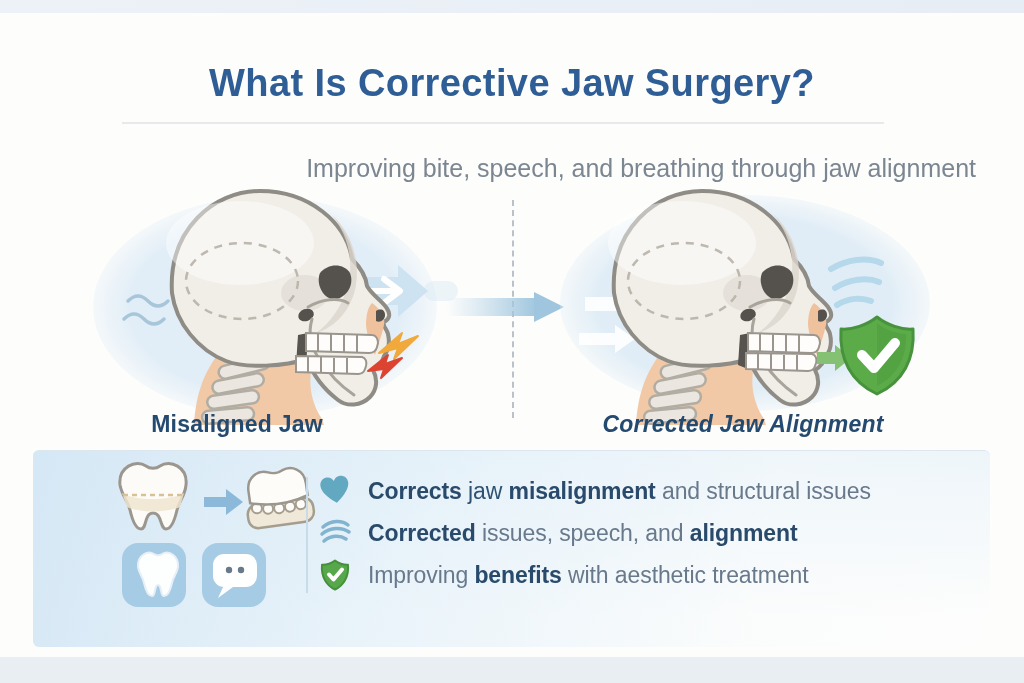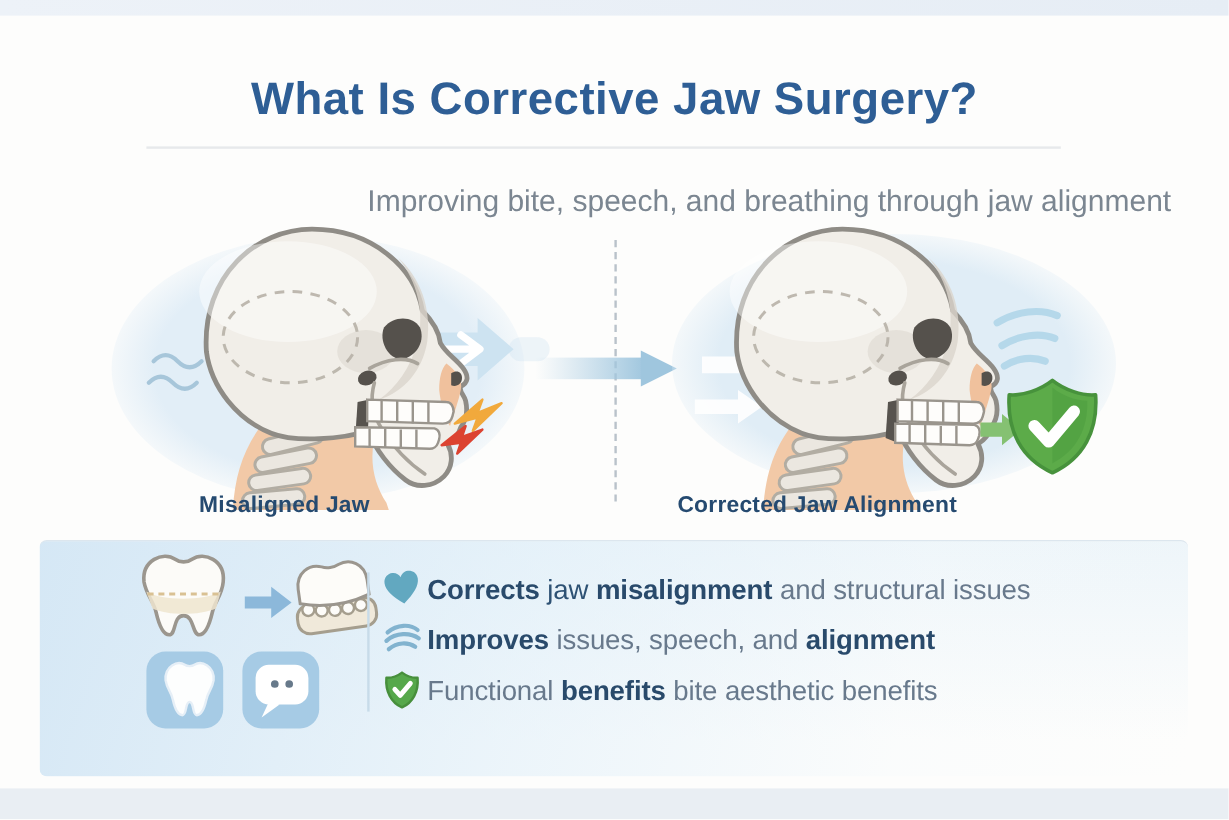--- a/index.html
+++ b/index.html
@@ -11,33 +11,33 @@
     background:linear-gradient(90deg,#edf2f8,#e6edf5);}
   .band-bottom{position:absolute;bottom:0;left:0;right:0;height:26px;background:#e9eef3;}
   .page-title{position:absolute;top:50px;left:0;width:100%;text-align:center;
     font-size:38px;font-weight:700;color:#2e5e95;letter-spacing:.4px;margin-top:12px;}
   .title-rule{position:absolute;top:122px;left:122px;width:762px;height:2px;background:#e7e9eb;}
   .page-subtitle{position:absolute;top:131px;left:0;width:976px;text-align:right;
     font-size:25px;color:#7b8691;margin-top:23px;}
   .illus{position:absolute;}
   .panel-divider{position:absolute;left:512px;top:200px;height:218px;width:0;
     border-left:2px dashed #b9c2ca;}
-  .jaw-label{position:absolute;top:411px;font-size:19px;font-weight:700;color:#254a70;
+  .jaw-label{position:absolute;top:411px;font-size:23px;font-weight:700;color:#254a70;
     text-align:center;letter-spacing:.2px;}
   .jaw-label.left{left:97px;width:280px;}
-  .jaw-label.right{left:530px;width:302px;}
+  .jaw-label.right{left:592px;width:302px;font-style:italic;}
   .benefits-panel{position:absolute;left:33px;top:450px;width:957px;height:196px;border-radius:6px;
     border-top:1px solid #dce6ee;
     background:
       linear-gradient(100deg, rgba(212,231,245,.95) 0%, rgba(224,239,249,.60) 42%, rgba(243,249,252,.25) 75%, rgba(255,255,255,0) 100%),
       linear-gradient(180deg, rgba(219,236,247,.45) 0%, rgba(255,255,255,0) 85%);}
   .icon-cluster{position:absolute;left:100px;top:455px;}
   .list-divider{position:absolute;left:306px;top:477px;width:2px;height:116px;background:#c7dbe9;}
   .benefits-list{position:absolute;left:318px;top:470px;}
-  .benefit-row{display:flex;align-items:center;height:42px;gap:4px;}
+  .benefit-row{display:flex;align-items:center;height:42px;gap:16px;}
   .benefit-text{font-size:23px;letter-spacing:-.1px;white-space:pre;}
   .seg-bold{font-weight:700;color:#294a6b;}
   .seg-dark{font-weight:400;color:#2e5274;}
   .seg-muted{font-weight:400;color:#68798c;}
   .defs-holder{position:absolute;width:0;height:0;overflow:hidden;}
 </style>
 </head>
 <body>
 
 <div id="stage">
@@ -204,24 +204,24 @@
       <div class="benefit-text"><span class="seg-bold">Corrects</span><span class="seg-dark"> jaw </span><span class="seg-bold">misalignment</span><span class="seg-muted"> and structural issues</span></div>
     </div>
     <div class="benefit-row">
       <svg width="34" height="34" viewBox="0 0 34 34">
         <g stroke="#82b3cf" stroke-width="3.5" fill="none" stroke-linecap="round">
           <path d="M5,11 C13,4 24,4 30,9"></path>
           <path d="M4,18 C12,11 24,11 31,16"></path>
           <path d="M6,25 C13,19 22,19 28,23"></path>
         </g>
       </svg>
-      <div class="benefit-text"><span class="seg-bold">Improves</span><span class="seg-muted"> issues, speech, and </span><span class="seg-bold">alignment</span></div>
+      <div class="benefit-text"><span class="seg-bold">Corrected</span><span class="seg-muted"> issues, speech, and </span><span class="seg-bold">alignment</span></div>
     </div>
     <div class="benefit-row">
       <svg width="34" height="34" viewBox="0 0 34 34">
         <path d="M17,2.5 C21,5.5 26,7 30,6.8 C31,18 26,27.5 17,31.5 C8,27.5 3,18 4,6.8 C8,7 13,5.5 17,2.5 Z" fill="#56a84b" stroke="#478f3c" stroke-width="2" stroke-linejoin="round"></path>
         <path d="M11,16.5 L15.5,21.5 L24,11.5" stroke="#ffffff" stroke-width="4" fill="none" stroke-linecap="round" stroke-linejoin="round"></path>
       </svg>
-      <div class="benefit-text"><span class="seg-muted">Functional </span><span class="seg-bold">benefits</span><span class="seg-muted"> bite aesthetic benefits</span></div>
+      <div class="benefit-text"><span class="seg-muted">Improving </span><span class="seg-bold">benefits</span><span class="seg-muted"> with aesthetic treatment</span></div>
     </div>
   </div>
 
 </div>
 
 </body></html>

